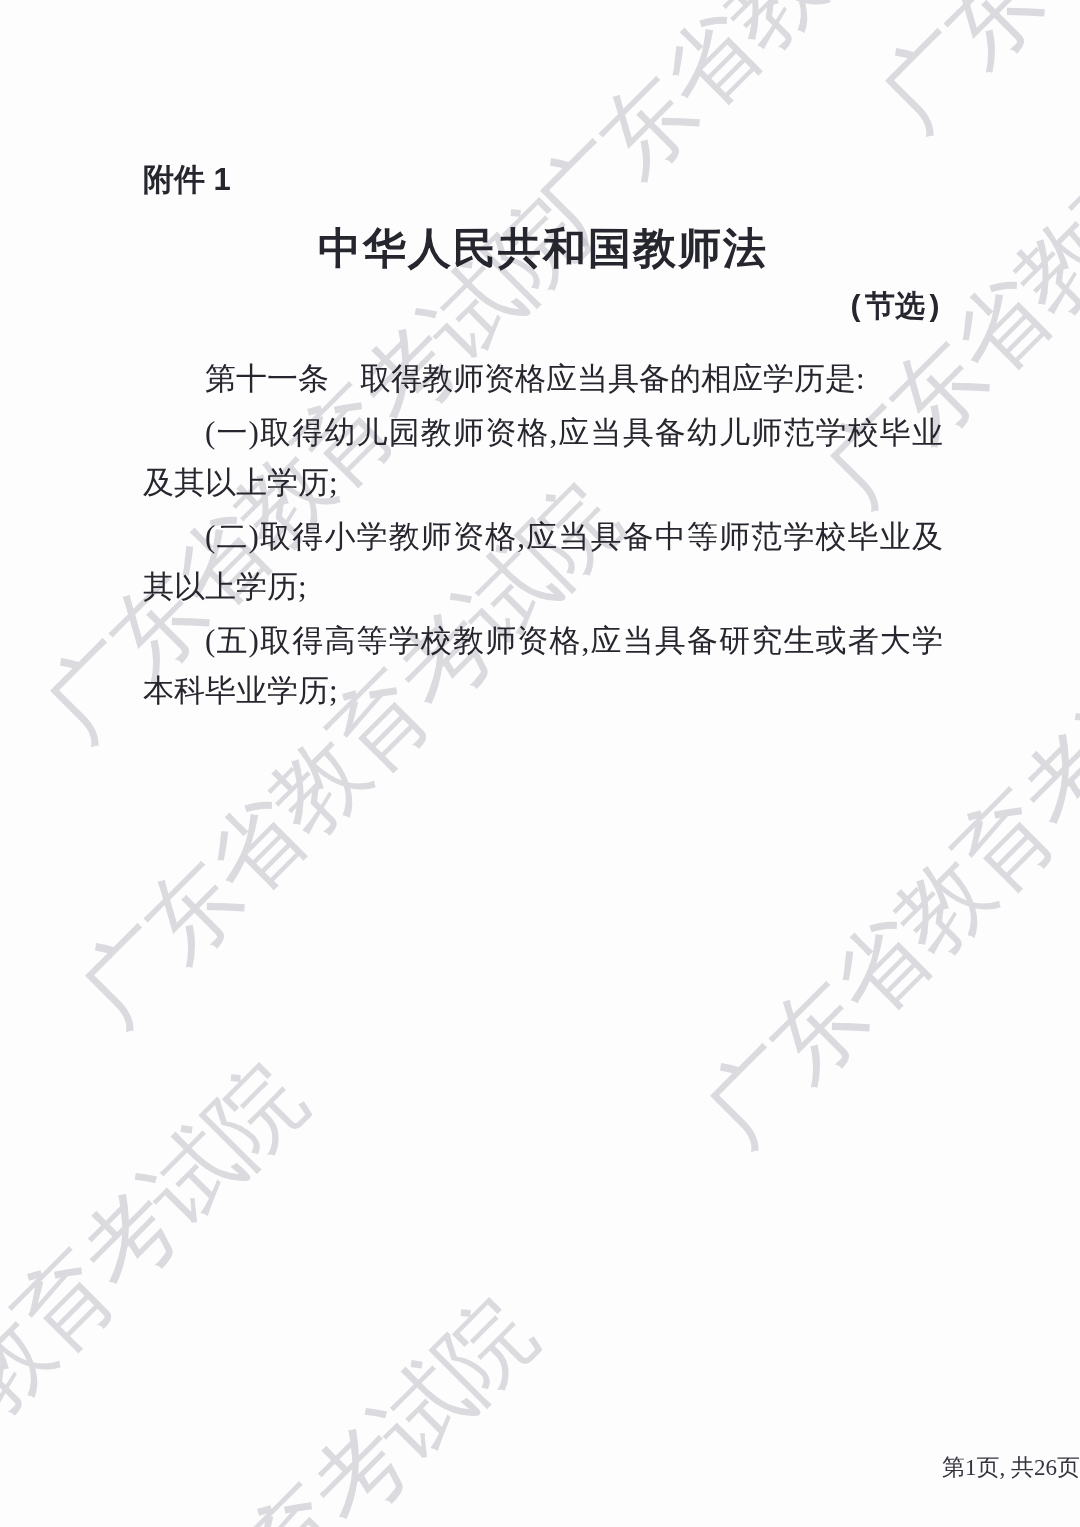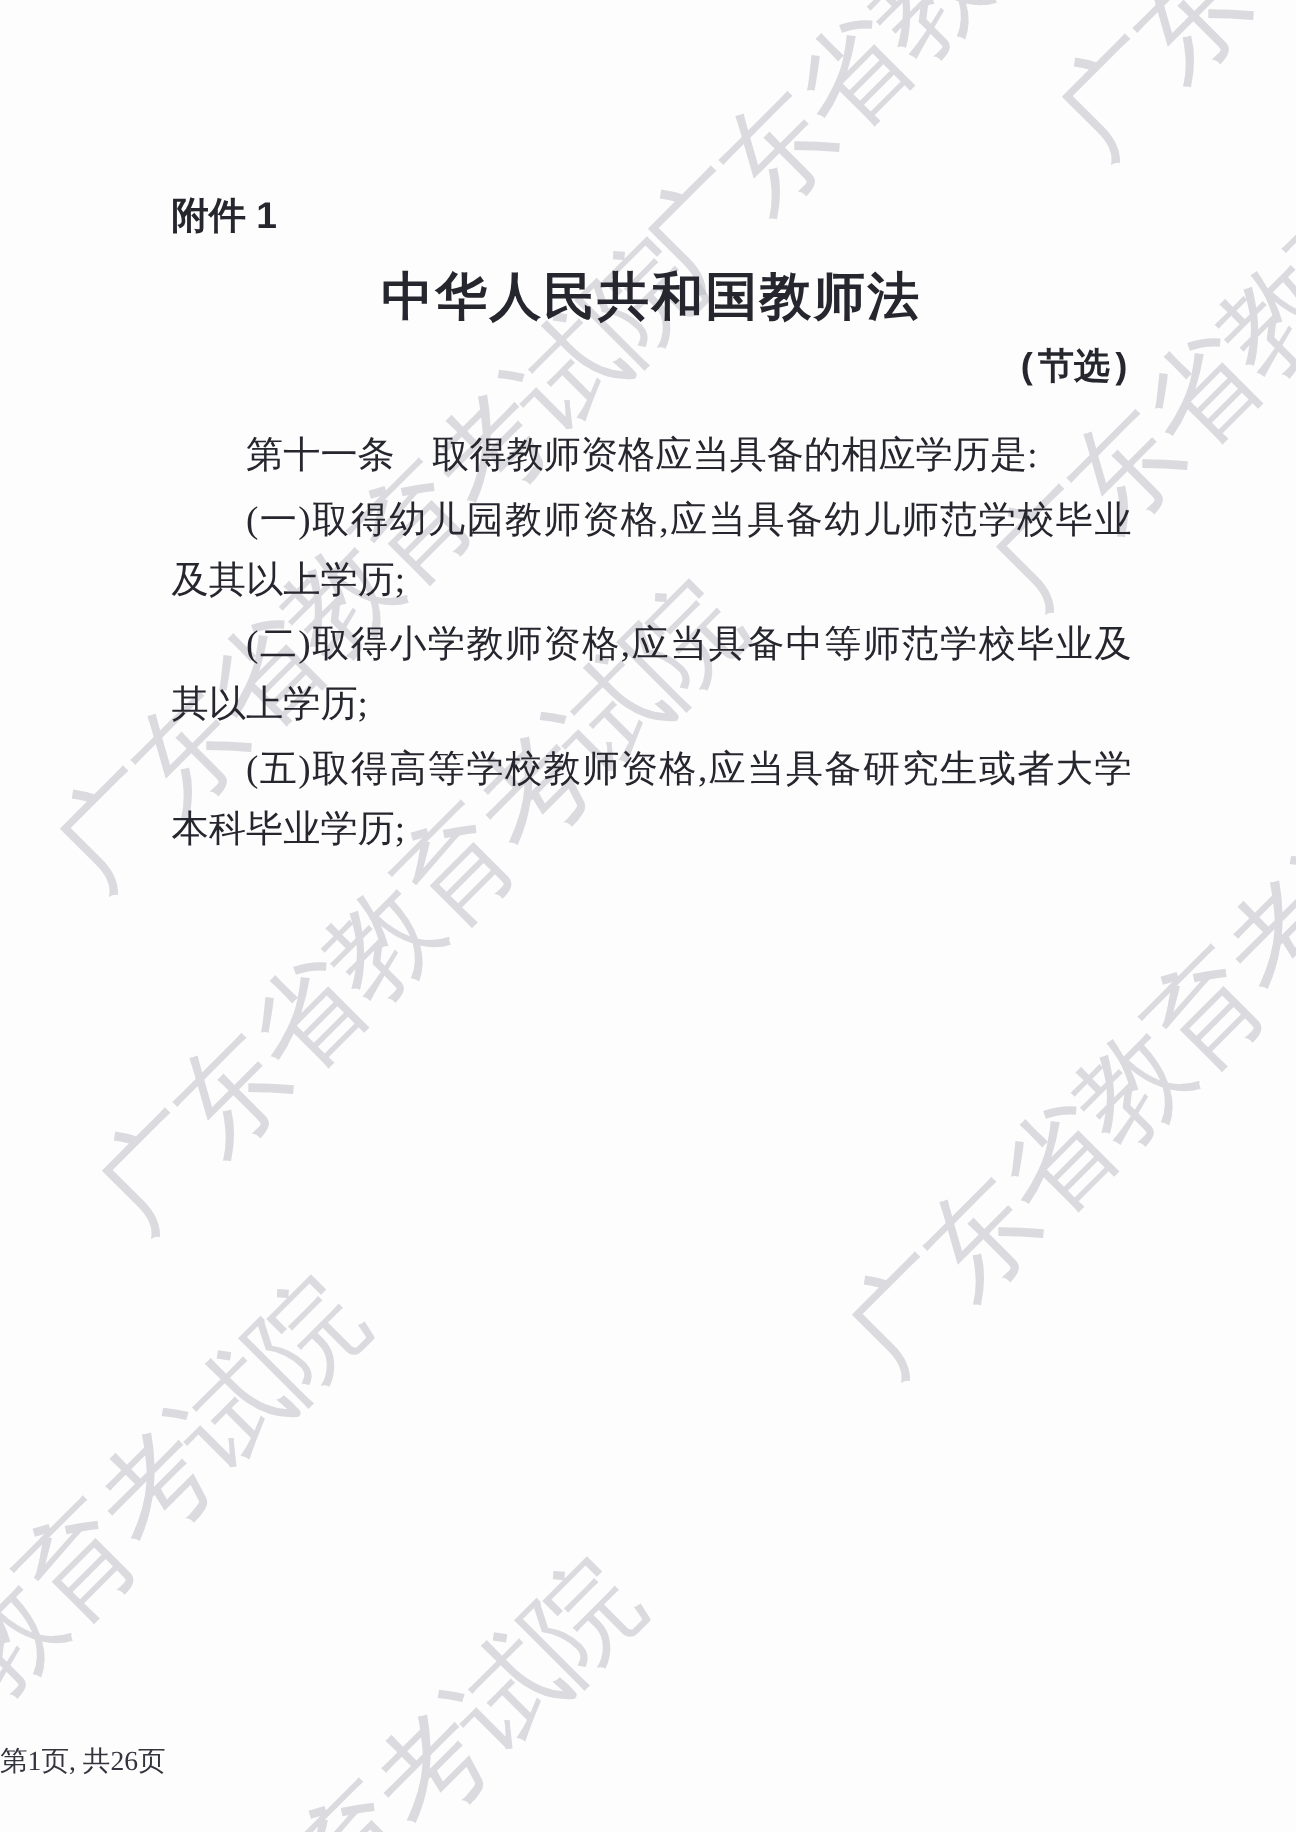--- a/index.html
+++ b/index.html
@@ -71,21 +71,21 @@
   }
   .body-text p {
     margin: 0 0 4px 0;
     text-indent: 2em;
   }
   .footer {
     position: absolute;
     left: 0;
     top: 1452px;
     width: 100%;
-    text-align: left;
+    text-align: right;
     font-size: 23px;
     color: #34343e;
     z-index: 1;
   }
 </style>
 </head>
 <body>
 
 <div class="page">
   <div class="wm-layer">

